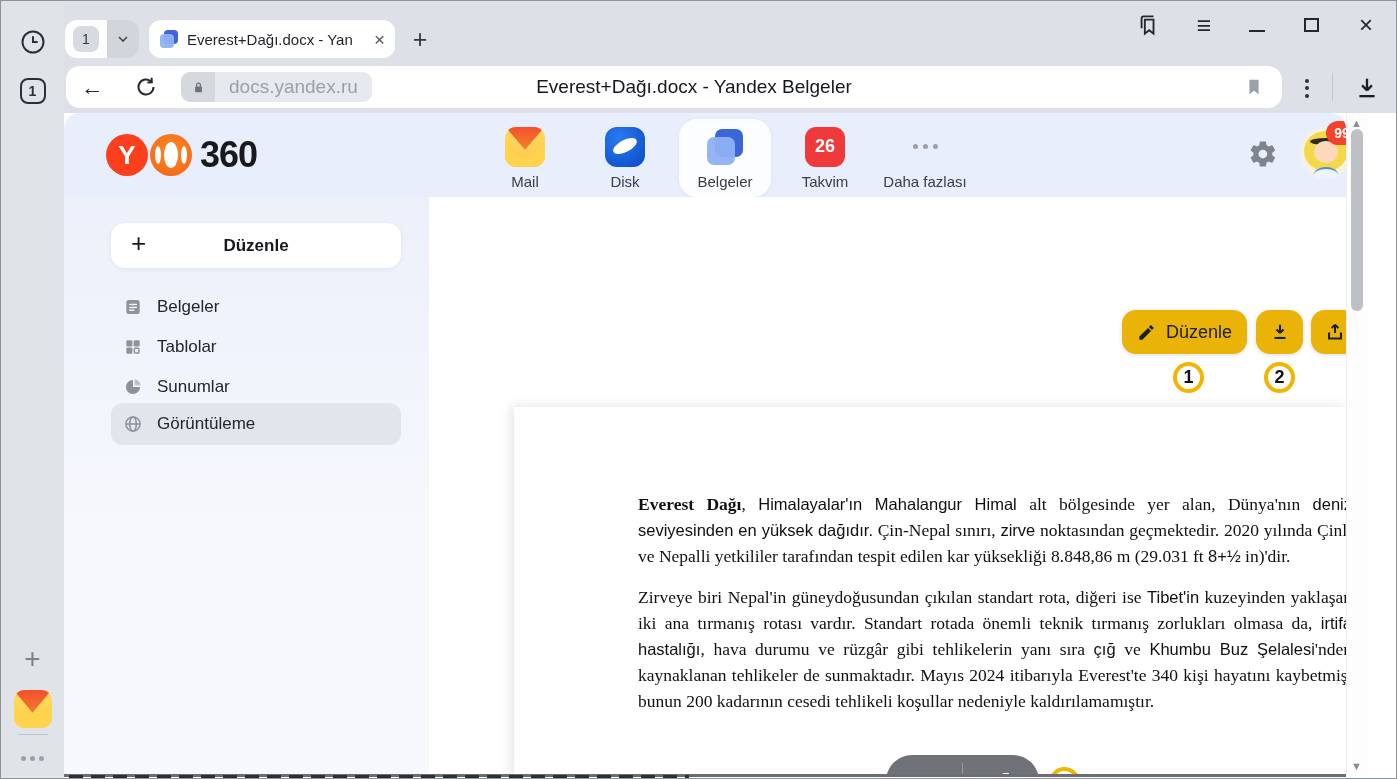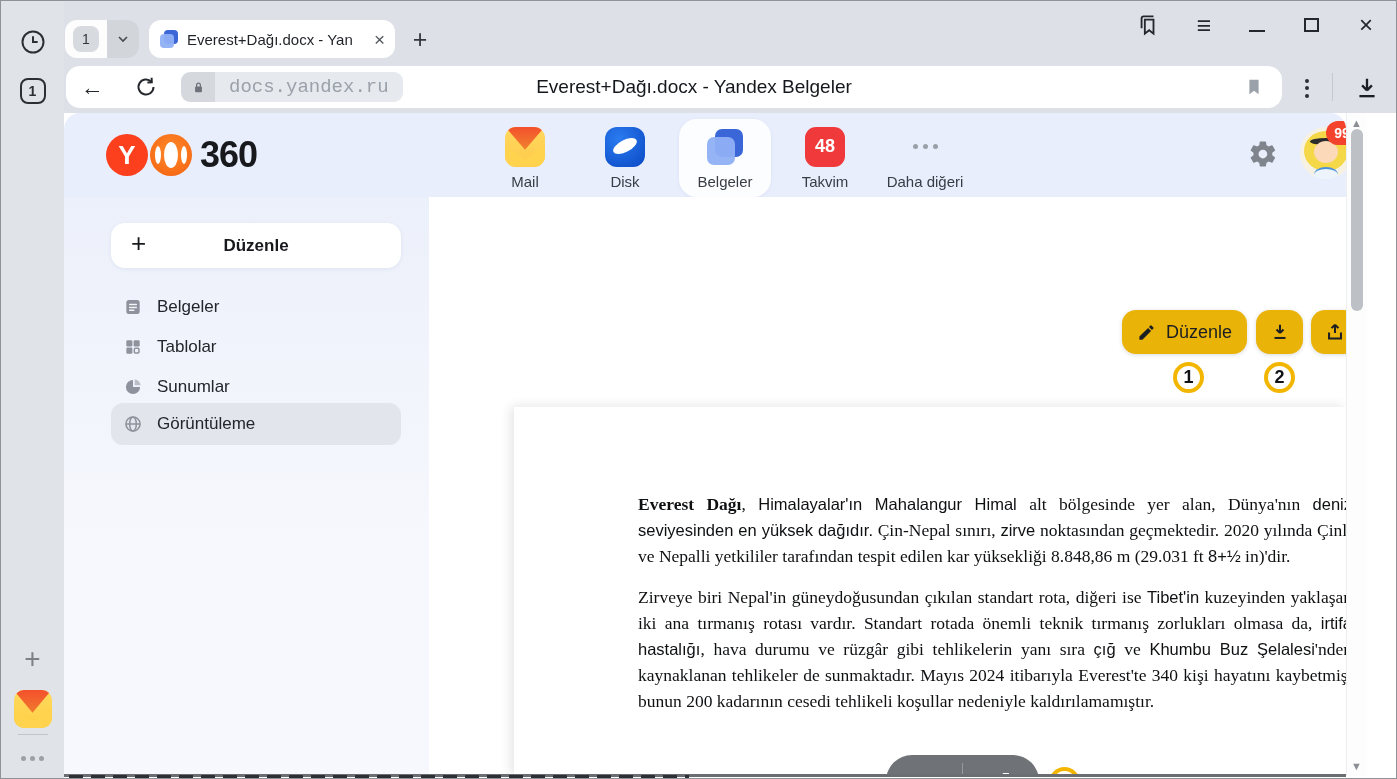--- a/index.html
+++ b/index.html
@@ -58,21 +58,21 @@
   #ctl-close { left:1352px; width:26px; font-size:24px; font-weight:300; }
 
   
   #address-bar { left:65px; top:65px; width:1216px; height:42px; background:#fff; border-radius:14px; }
   #back-ic { left:78px; top:70px; width:26px; height:32px; font-size:23px; color:#24272c;
     display:flex; align-items:center; justify-content:center; }
   #reload-ic { left:133px; top:74px; width:24px; height:24px; color:#24272c; }
   #domain-chip { left:180px; top:71px; height:30px; display:flex; border-radius:9px; overflow:hidden; }
   #domain-chip .lock-box { width:34px; background:#d5d8dd; display:flex; align-items:center; justify-content:center; color:#6e737b; }
   #domain-chip .dom { background:#e6e9ed; display:flex; align-items:center; padding:0 14px;
-    font-size:19px; color:#9aa1aa;font-family:Liberation Mono, monospace; }
+    font-size:19px; color:#9aa1aa; }
   #addr-title { left:65px; top:65px; width:1216px; height:42px; display:flex; align-items:center;
     justify-content:center; font-size:19px; color:#14171c; pointer-events:none;padding-left:40px; }
   #flag-ic { left:1242px; top:74px; width:22px; height:24px; color:#9aa1a9; }
   #addr-dots { left:1297px; top:75px; width:18px; height:24px; display:flex; align-items:center; justify-content:center; }
   #addr-div { left:1331px; top:72px; width:1px; height:28px; background:#c5c8cd; }
   #dl-ic { left:1352px; top:73px; width:28px; height:28px; color:#1b1e23; }
 
   
   #webpage { left:63px; top:112px; width:1282px; height:663px; background:#fff;
     border-radius:16px 16px 0 0; overflow:hidden; }
@@ -317,30 +317,30 @@
           <span class="lbl">Disk</span>
         </div>
         <div class="nav-item active">
           <span class="app-ic ic-docs">
               <i class="back"></i>
               <i class="front"></i>
             </span>
           <span class="lbl">Belgeler</span>
         </div>
         <div class="nav-item">
-          <span class="app-ic ic-cal">48</span>
+          <span class="app-ic ic-cal">26</span>
           <span class="lbl">Takvim</span>
         </div>
         <div class="nav-item">
           <span class="app-ic ic-more">
               <i></i>
               <i></i>
               <i></i>
             </span>
-          <span class="lbl">Daha diğeri</span>
+          <span class="lbl">Daha fazlası</span>
         </div>
       </div>
 
       <div id="gear-btn">
         <svg width="30" height="30" viewBox="0 0 24 24" fill="currentColor">
           <path d="M19.4 13c.04-.32.06-.66.06-1s-.02-.68-.06-1l2.1-1.65a.5.5 0 0 0 .12-.64l-2-3.46a.5.5 0 0 0-.61-.22l-2.49 1a7 7 0 0 0-1.73-1l-.38-2.65A.5.5 0 0 0 13.9 2h-4a.5.5 0 0 0-.5.42l-.38 2.65c-.63.26-1.21.6-1.73 1l-2.49-1a.5.5 0 0 0-.61.22l-2 3.46a.5.5 0 0 0 .12.64L4.4 11c-.04.32-.06.66-.06 1s.02.68.06 1l-2.1 1.65a.5.5 0 0 0-.12.64l2 3.46c.14.24.42.34.61.22l2.49-1c.52.4 1.1.74 1.73 1l.38 2.65c.04.24.25.42.5.42h4c.25 0 .46-.18.5-.42l.38-2.65c.63-.26 1.21-.6 1.73-1l2.49 1c.25.1.47 0 .61-.22l2-3.46a.5.5 0 0 0-.12-.64L19.4 13zM11.9 15.5a3.5 3.5 0 1 1 0-7 3.5 3.5 0 0 1 0 7z"></path>
         </svg>
       </div>
       <div id="avatar">
         <i class="hair"></i>

